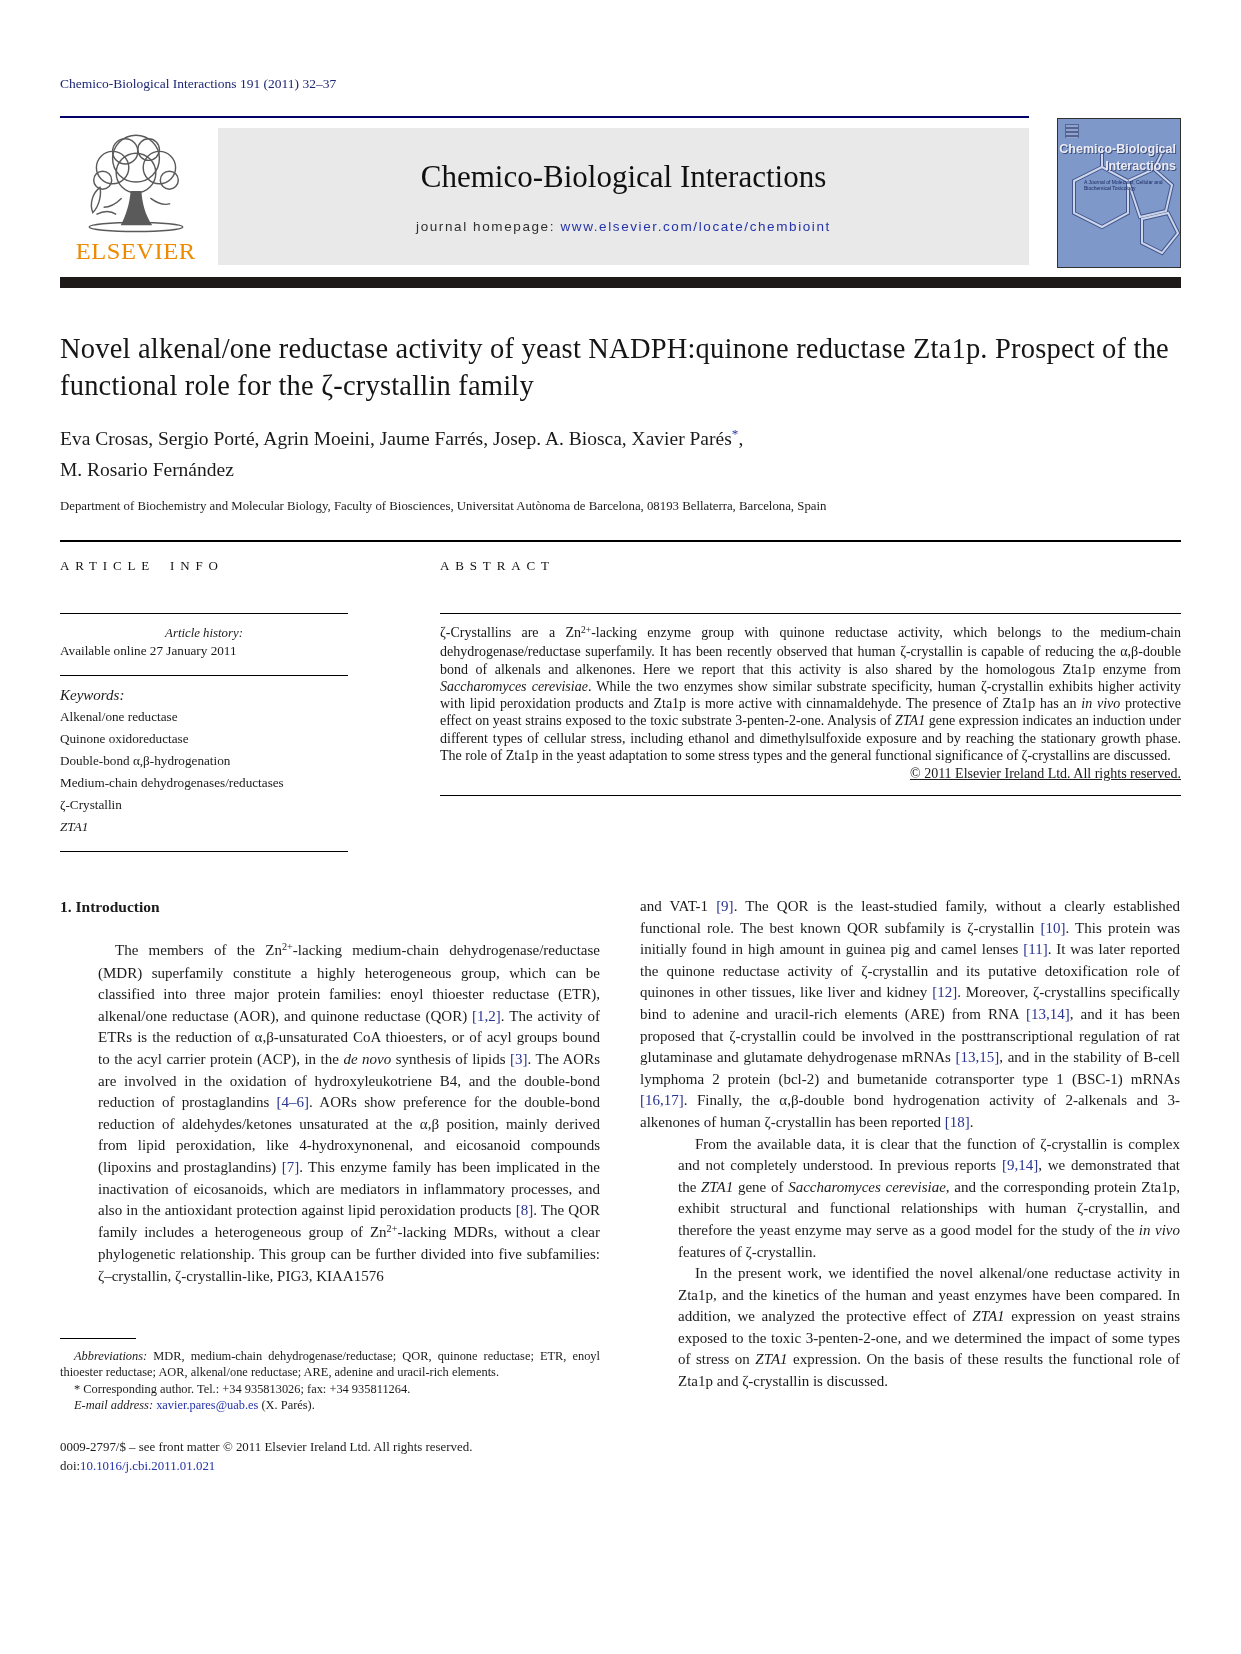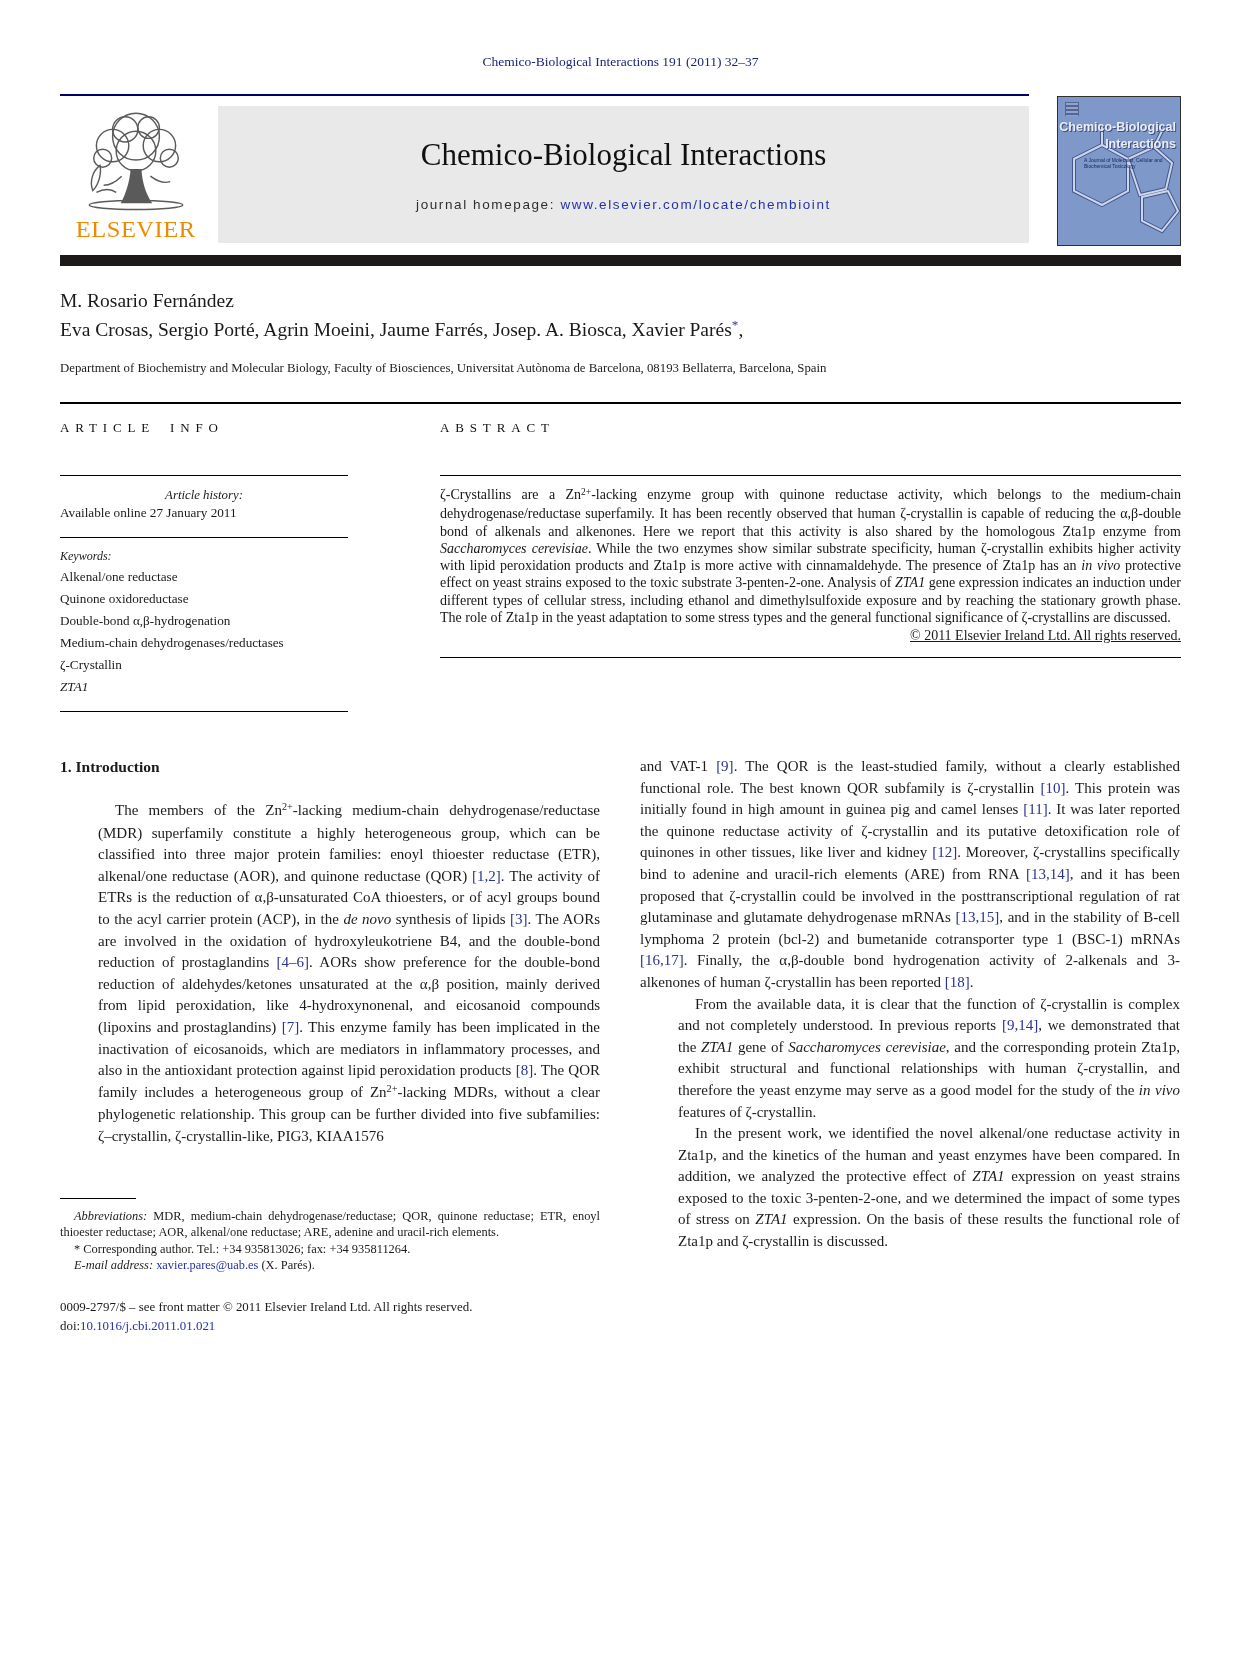--- a/index.html
+++ b/index.html
@@ -3,21 +3,21 @@
 <meta charset="utf-8">
 <style>
   html,body{margin:0;padding:0;}
   body{
     width:1241px;height:1654px;background:#ffffff;color:#1a1a1a;
     font-family:"Liberation Serif", serif;position:relative;overflow:hidden;
   }
   .page{padding:0 60px;}
 
   
-  .citation{padding-top:54px;text-align:center;font-size:13.5px;color:#1c2674;}
+  .citation{padding-top:76px;font-size:13.5px;color:#1c2674;}
 
   
   .header-row{margin-top:24px;display:flex;align-items:flex-start;}
   .header-main{flex:1;border-top:2px solid #01006b;padding-top:10px;display:flex;margin-right:28px;}
   .logo-block{width:152px;display:flex;flex-direction:column;align-items:center;}
   .logo-tree{width:126px;height:108px;}
   .elsevier-word{font-size:24px;color:#ee8a00;letter-spacing:.5px;margin-top:2px;transform:scaleX(1.02);}
   .banner{flex:1;background:#e9e9e9;margin-left:6px;text-align:center;padding:15px 10px 17px;}
   .banner-contents{font-family:"Liberation Sans",sans-serif;font-size:13.5px;color:#2e2e2e;letter-spacing:.2px;}
   .banner-title{font-size:31px;color:#101010;margin-top:16px;}
@@ -39,21 +39,21 @@
   .info-section{margin-top:26px;border-top:2px solid #000;padding-top:16px;display:flex;}
   .info-left{width:288px;flex:none;}
   .info-right{flex:1;margin-left:92px;}
   .block-heading{font-size:13px;letter-spacing:.45em;word-spacing:.45em;color:#111;}
   .rule{border-top:1px solid #000;height:0;}
   .rule-heavy{border-top:1.5px solid #000;height:0;}
   .info-left .rule-heading{margin-top:39px;}
   .history-label{margin-top:12px;font-size:12.8px;font-style:italic;text-align:center;}
   .history-value{margin-top:2px;font-size:13.2px;}
   .info-left .rule-mid{margin-top:16px;}
-  .kw-label{margin-top:11px;font-size:12px;font-style:italic;}
+  .kw-label{margin-top:11px;font-size:15px;font-style:italic;}
   .kw-list{font-size:13.2px;line-height:22px;margin-top:2px;}
   .info-left .rule-bottom{margin-top:13px;}
   .info-right .rule-heading{margin-top:39px;}
   .abstract-text{margin-top:10px;font-size:14px;line-height:17.3px;text-align:justify;color:#161616;}
   .abstract-copyright{margin-top:2px;font-size:14px;text-align:right;text-decoration:underline;}
   .info-right .rule-bottom{margin-top:13px;}
 
   
   .body-cols{margin-top:44px;display:flex;}
   .col{width:540px;flex:none;}
@@ -131,24 +131,25 @@
       <div class="cover-title">
         <div>Chemico-Biological</div>
         <div>Interactions</div>
       </div>
       <div class="cover-sub">A Journal of Molecular, Cellular and Biochemical Toxicology</div>
     </div>
   </div>
 
   <div class="black-bar"></div>
 
+  <h1 class="article-title" style="font-weight:normal;margin:42px 0 0 0;">Novel alkenal/one reductase activity of yeast NADPH:quinone reductase Zta1p. Prospect of the functional role for the ζ-crystallin family</h1>
 
   <div class="authors">
+    <div><span>Eva Crosas, Sergio Porté, Agrin Moeini, Jaume Farrés, Josep. A. Biosca, Xavier Parés</span><span class="seg-suplink">*</span><span>,</span></div>
     <div>M. Rosario Fernández</div>
-    <div><span>Eva Crosas, Sergio Porté, Agrin Moeini, Jaume Farrés, Josep. A. Biosca, Xavier Parés</span><span class="seg-suplink">*</span><span>,</span></div>
   </div>
 
   <div class="affiliation">Department of Biochemistry and Molecular Biology, Faculty of Biosciences, Universitat Autònoma de Barcelona, 08193 Bellaterra, Barcelona, Spain</div>
 
   <div class="info-section">
     <div class="info-left">
       <div class="block-heading">ARTICLE INFO</div>
       <div class="rule rule-heading"></div>
       <div class="history-label">Article history:</div>
       <div class="history-value">Available online 27 January 2011</div>

